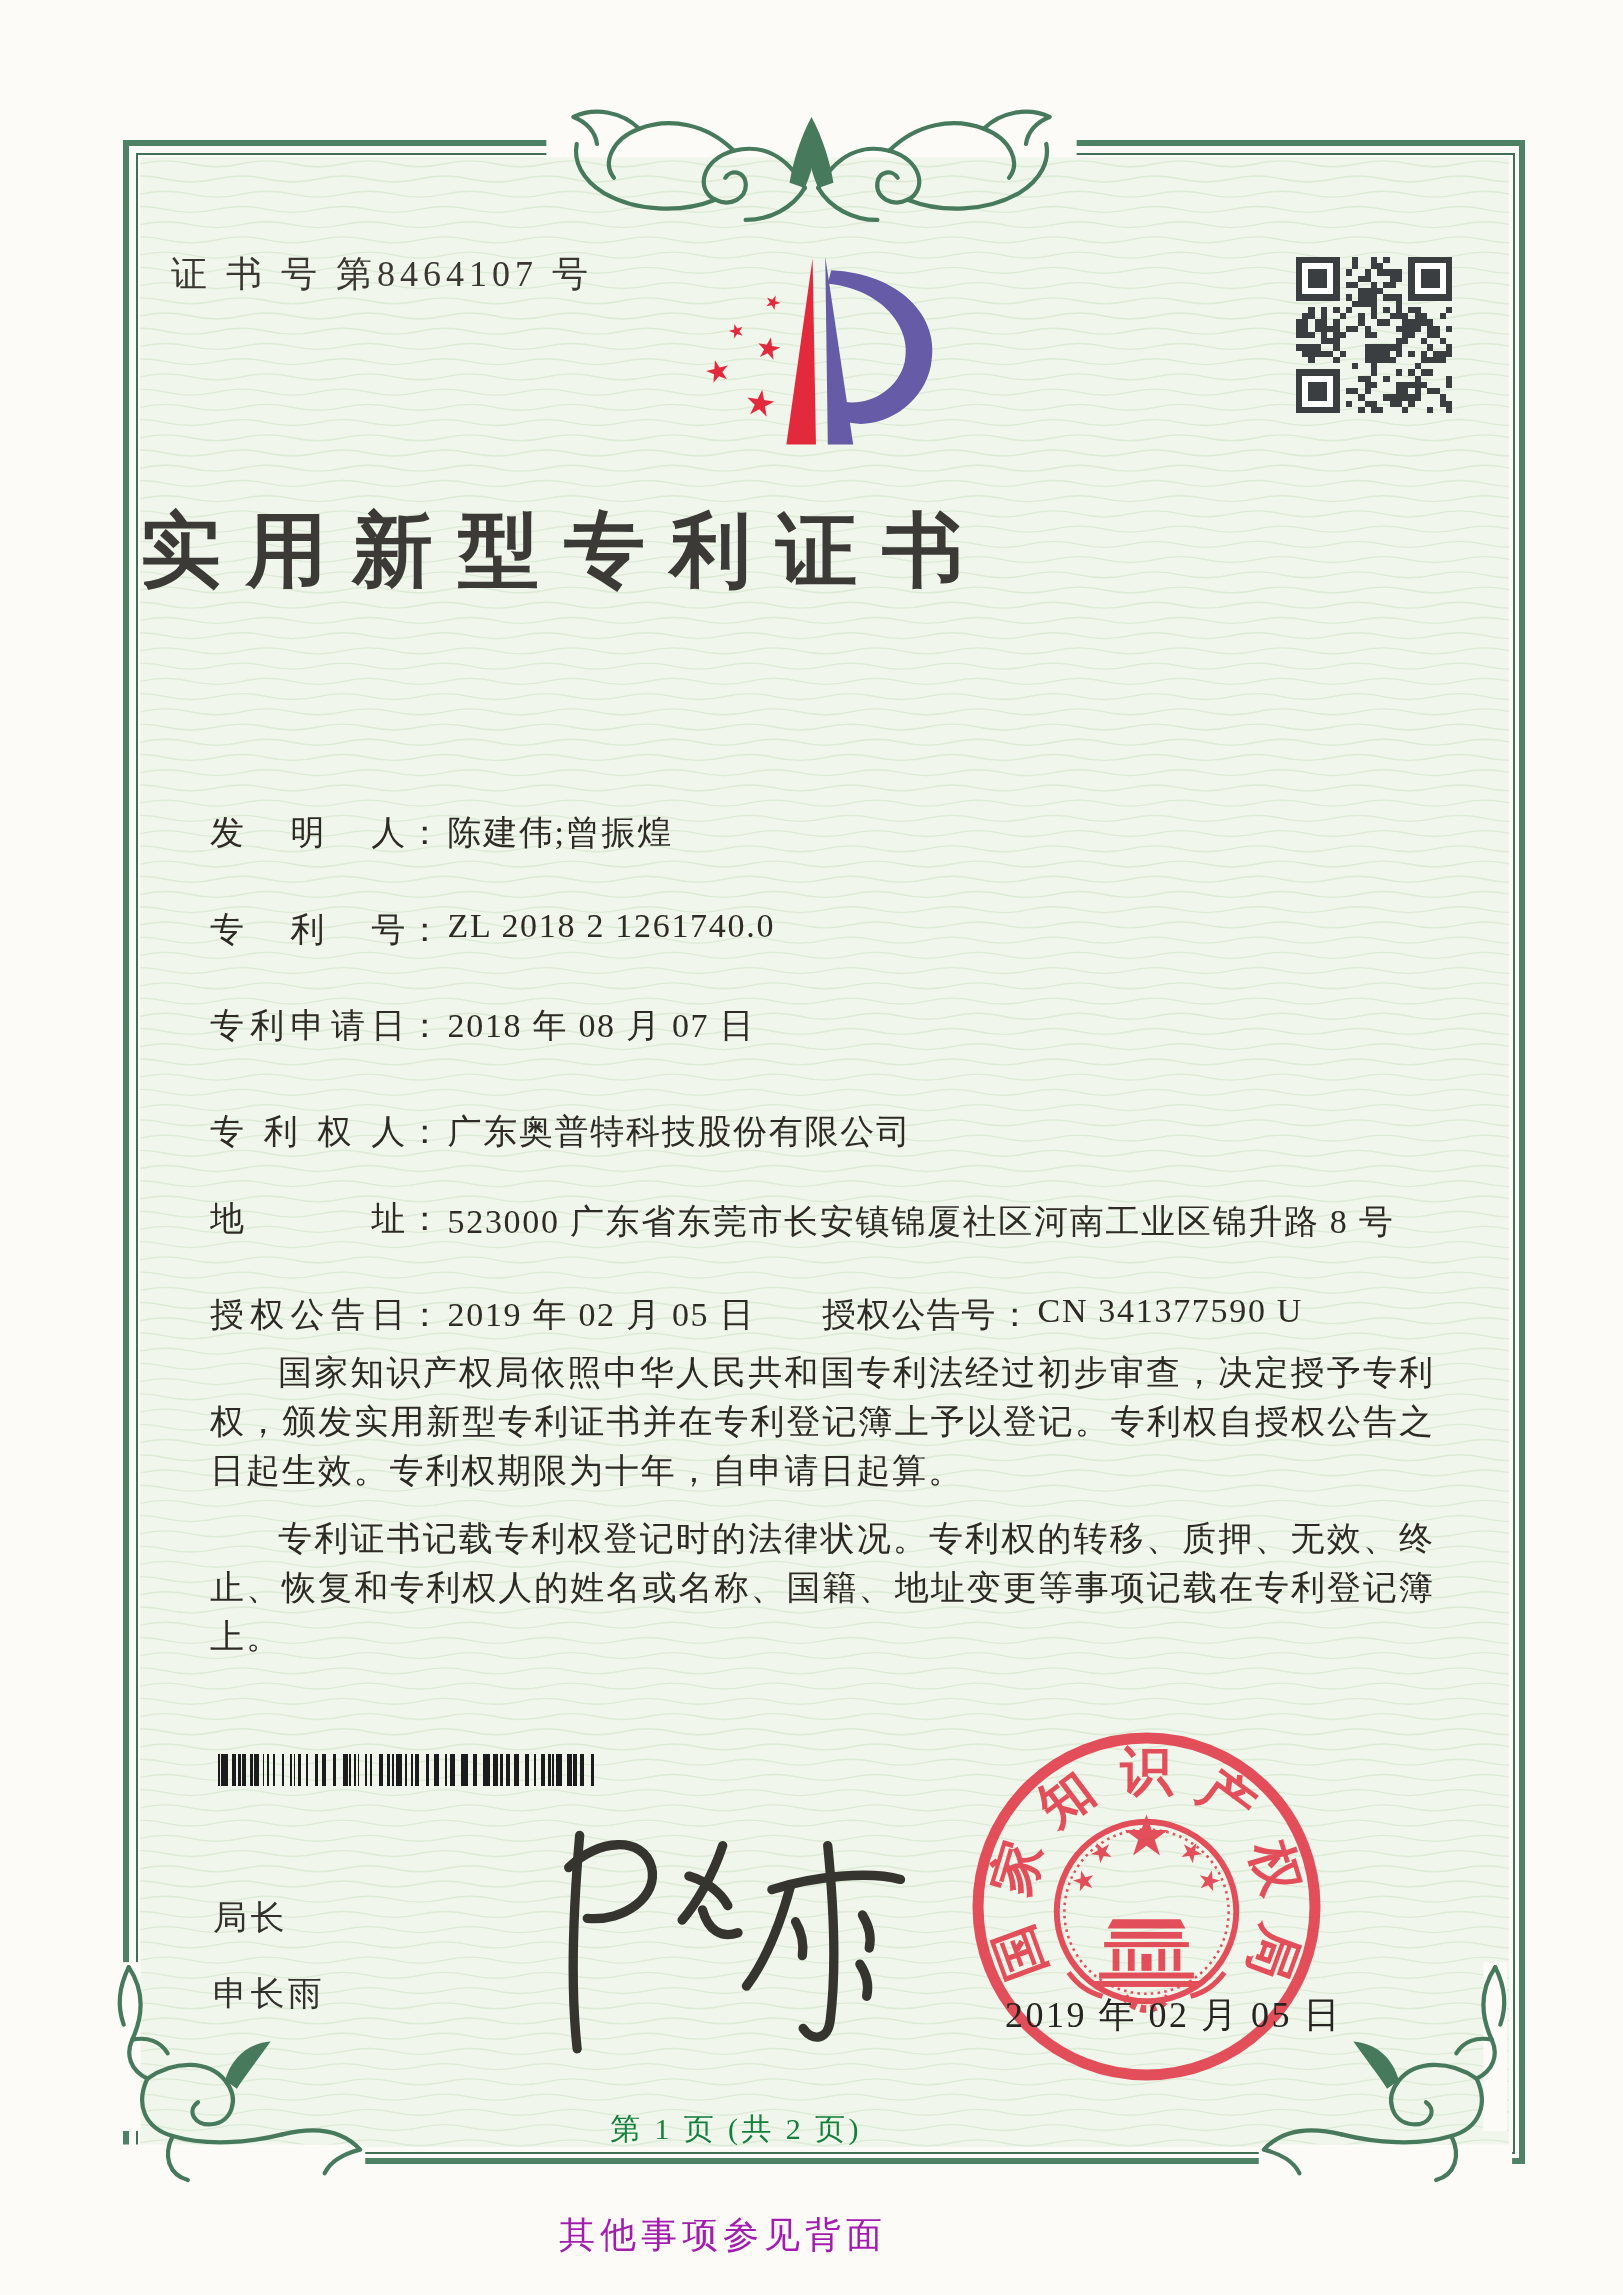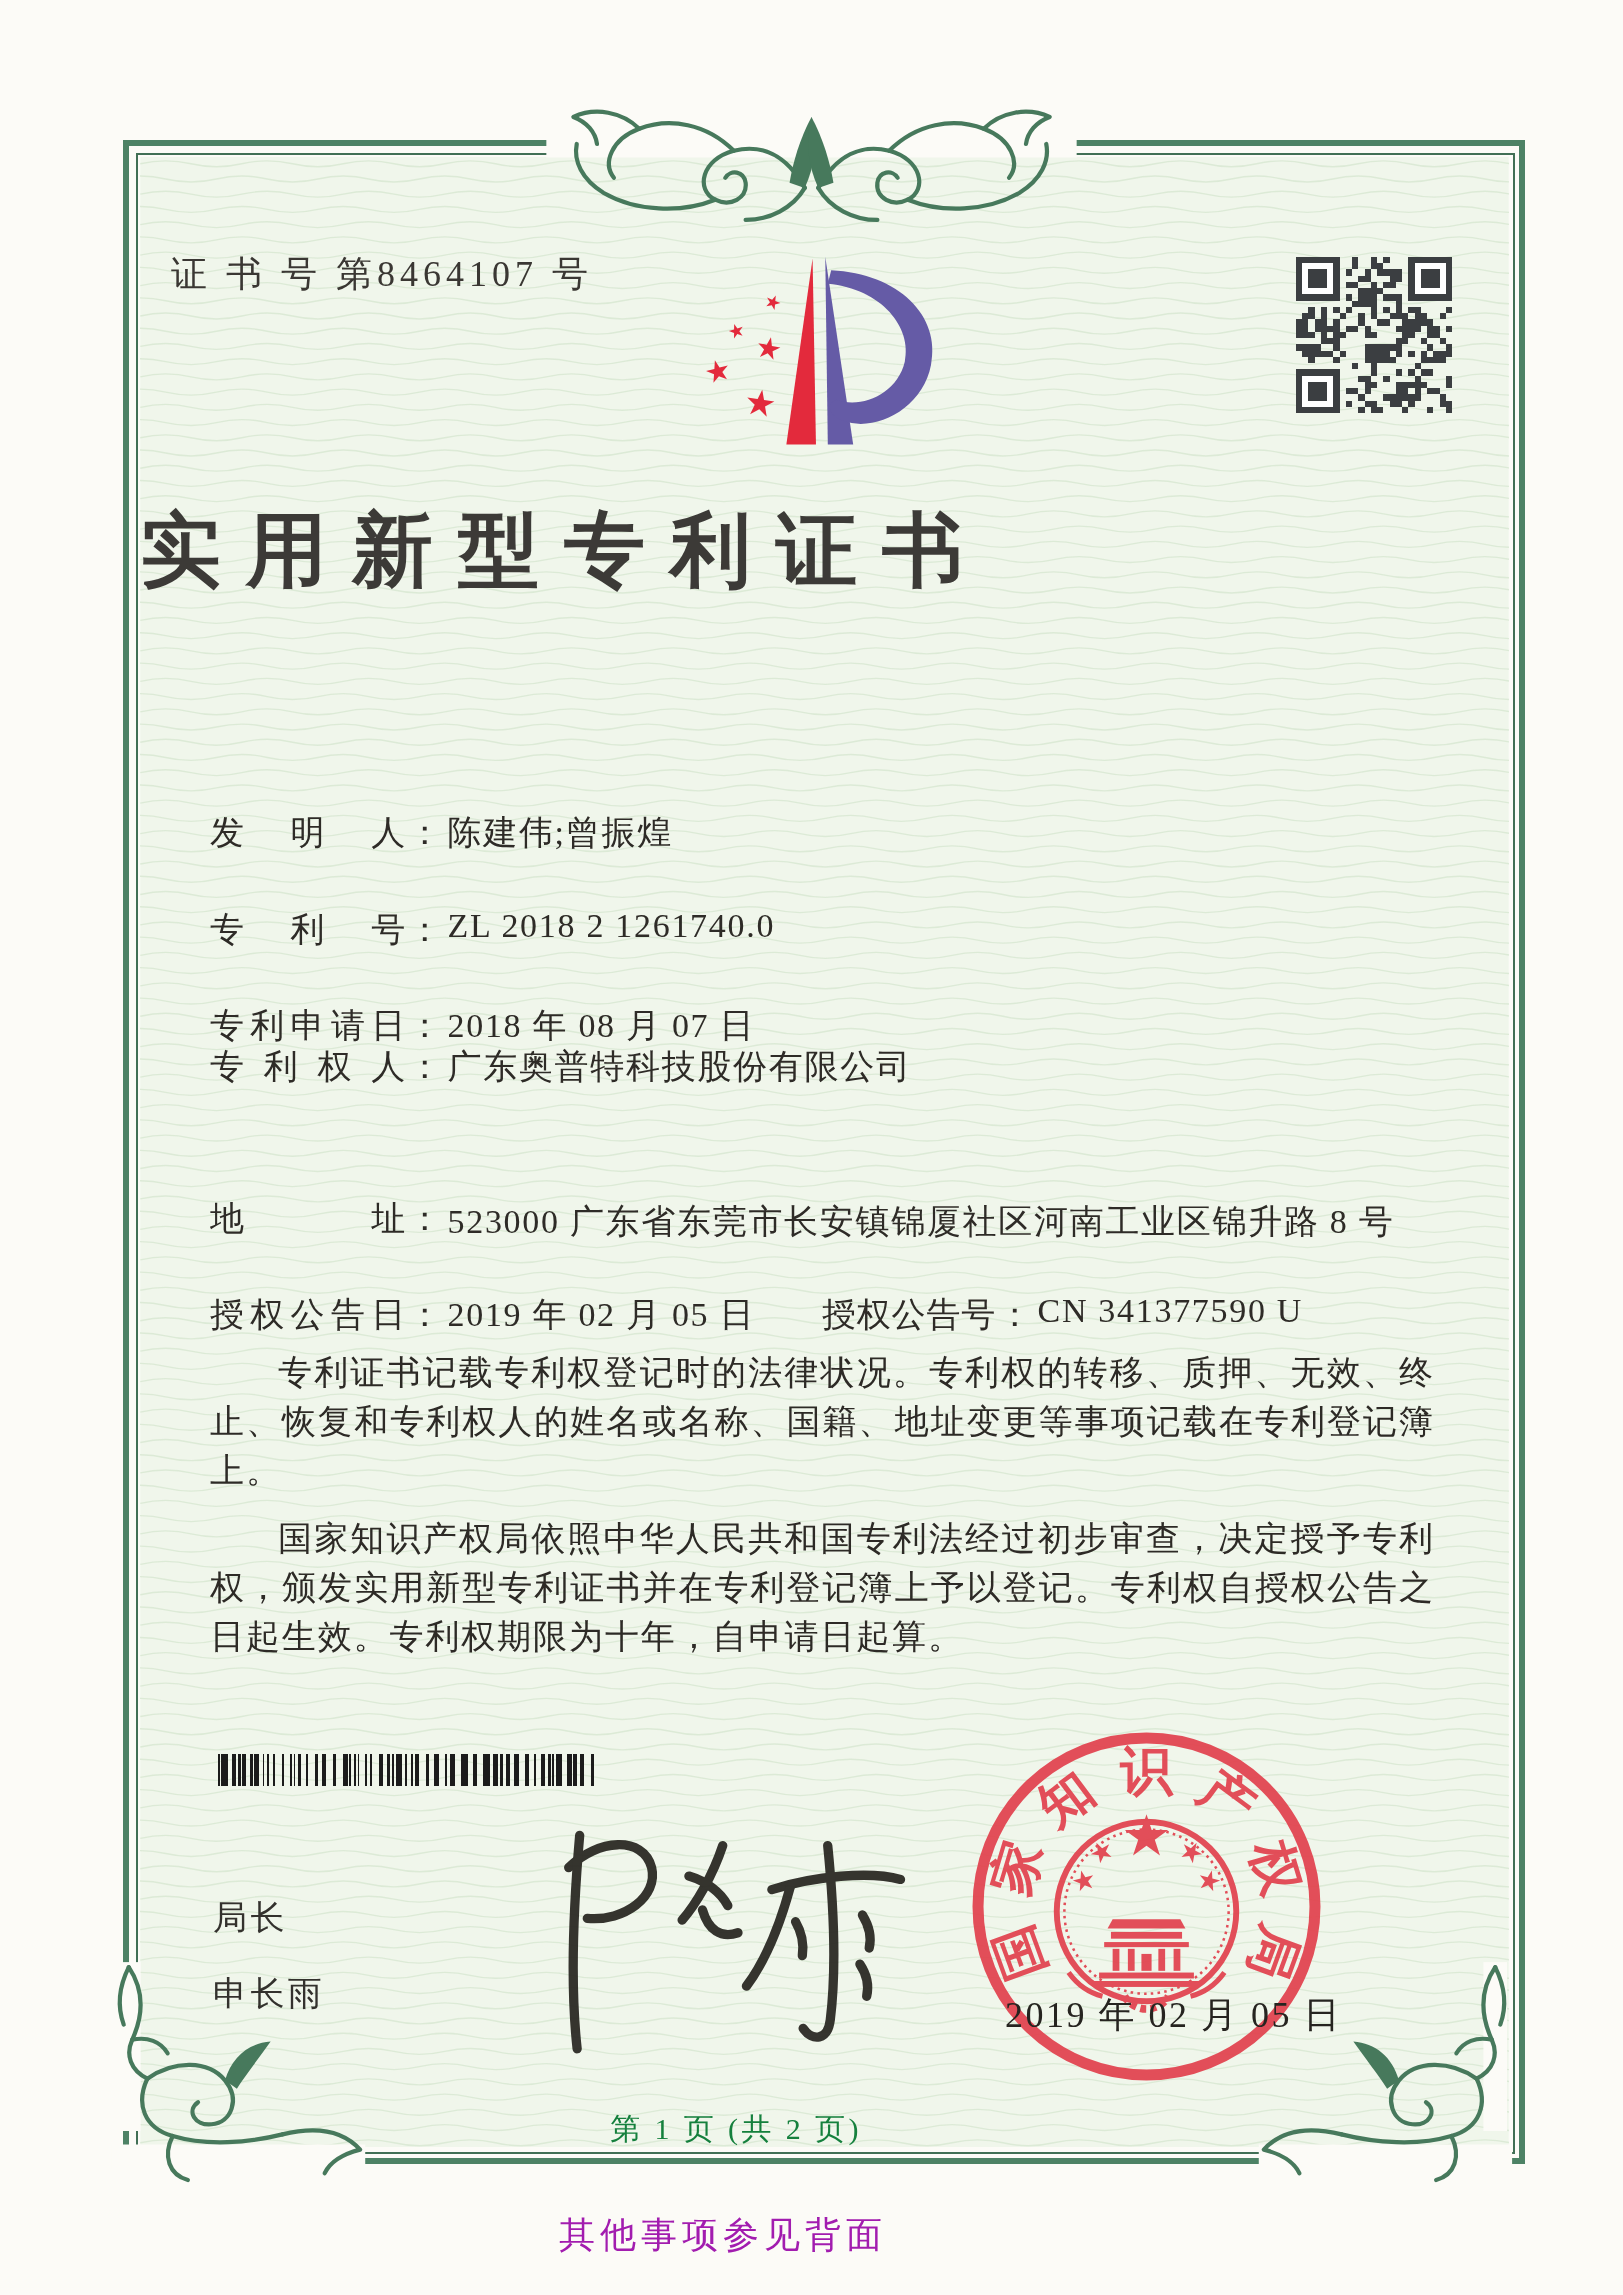--- a/index.html
+++ b/index.html
@@ -445,36 +445,36 @@
 
   <div class="frow" style="top:810px">
     <span class="flabel">发明人</span><span class="colon">：</span><span class="fvalue">陈建伟;曾振煌</span>
   </div>
   <div class="frow" style="top:907px">
     <span class="flabel">专利号</span><span class="colon">：</span><span class="fvalue">ZL 2018 2 1261740.0</span>
   </div>
   <div class="frow" style="top:1003px">
     <span class="flabel">专利申请日</span><span class="colon">：</span><span class="fvalue">2018 年 08 月 07 日</span>
   </div>
-  <div class="frow" style="top:1044px">
+  <div class="frow" style="top:1109px">
     <span class="flabel">专利权人</span><span class="colon">：</span><span class="fvalue">广东奥普特科技股份有限公司</span>
   </div>
   <div class="frow" style="top:1196px">
     <span class="flabel">地址</span><span class="colon">：</span><span class="fvalue wrapv">523000 广东省东莞市长安镇锦厦社区河南工业区锦升路 8 号</span>
   </div>
   <div class="frow" style="top:1292px">
     <span class="flabel">授权公告日</span><span class="colon">：</span><span class="fvalue">2019 年 02 月 05 日</span>
     <span class="grant2">
       <span>授权公告号</span><span class="colon">：</span><span class="fvalue">CN 341377590 U</span>
     </span>
   </div>
 
   <div class="paras">
+    <p>国家知识产权局依照中华人民共和国专利法经过初步审查，决定授予专利权，颁发实用新型专利证书并在专利登记簿上予以登记。专利权自授权公告之日起生效。专利权期限为十年，自申请日起算。</p>
     <p>专利证书记载专利权登记时的法律状况。专利权的转移、质押、无效、终止、恢复和专利权人的姓名或名称、国籍、地址变更等事项记载在专利登记簿上。</p>
-    <p>国家知识产权局依照中华人民共和国专利法经过初步审查，决定授予专利权，颁发实用新型专利证书并在专利登记簿上予以登记。专利权自授权公告之日起生效。专利权期限为十年，自申请日起算。</p>
   </div>
 
   <svg class="abs" id="barcode-svg" style="left:217px;top:1754px;" width="386" height="32" viewBox="0 0 456 38" shape-rendering="crispEdges">
       <rect x="0" y="0" width="2" height="38" fill="#1b1b1b"></rect>
       <rect x="4" y="0" width="8" height="38" fill="#1b1b1b"></rect>
       <rect x="17" y="0" width="4" height="38" fill="#1b1b1b"></rect>
       <rect x="24" y="0" width="3" height="38" fill="#1b1b1b"></rect>
       <rect x="29" y="0" width="4" height="38" fill="#1b1b1b"></rect>
       <rect x="38" y="0" width="3" height="38" fill="#1b1b1b"></rect>
       <rect x="43" y="0" width="6" height="38" fill="#1b1b1b"></rect>

